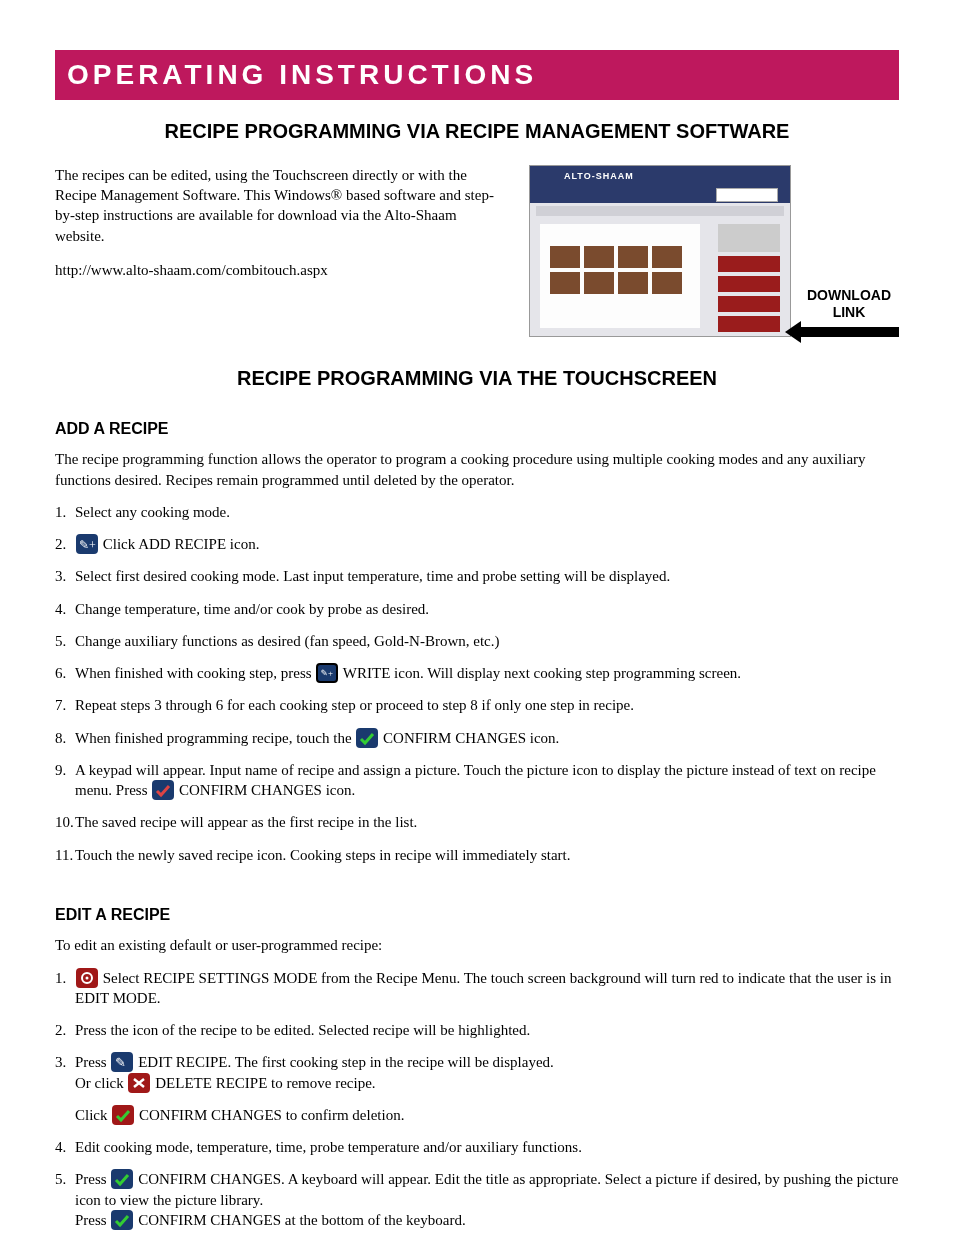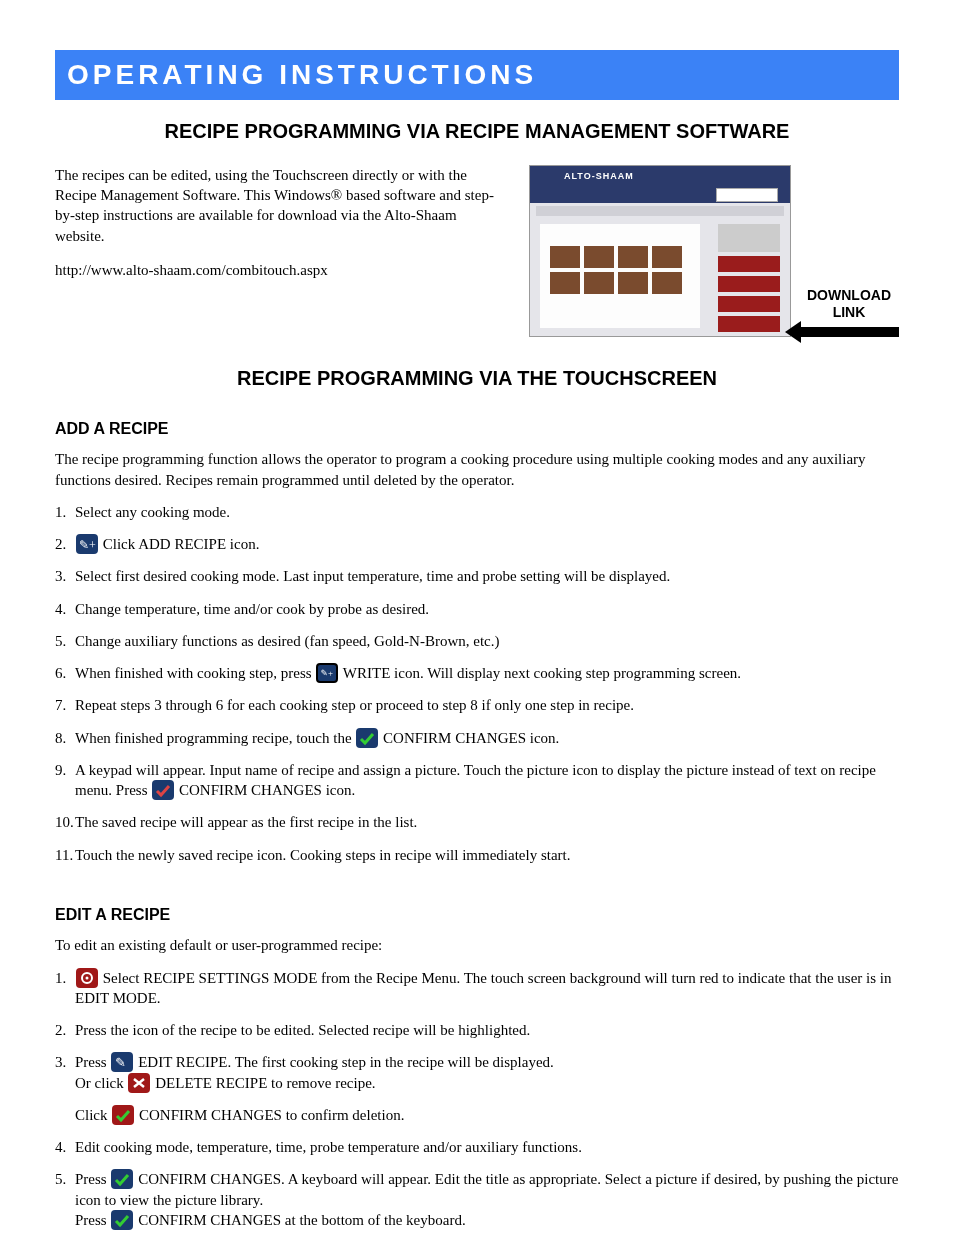--- a/index.html
+++ b/index.html
@@ -7,21 +7,21 @@
     padding: 50px 55px;
     font-family: Georgia, 'Times New Roman', serif;
     font-size: 15px;
     line-height: 1.35;
     color: #000;
     background: #fff;
     width: 954px;
     box-sizing: border-box;
   }
   .banner {
-    background: #3b82f6;
+    background: #be185d;
     color: #fff;
     padding: 6px 12px;
     font-family: Arial, Helvetica, sans-serif;
     font-weight: 900;
     font-size: 28px;
     letter-spacing: 4px;
     margin-bottom: 18px;
   }
   .section-title {
     font-family: Arial, Helvetica, sans-serif;

